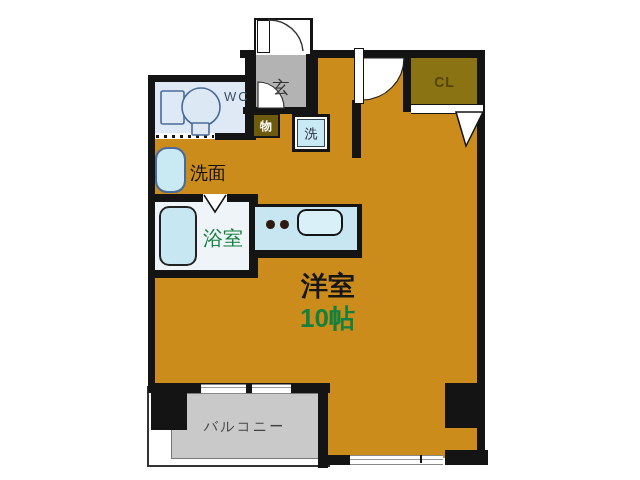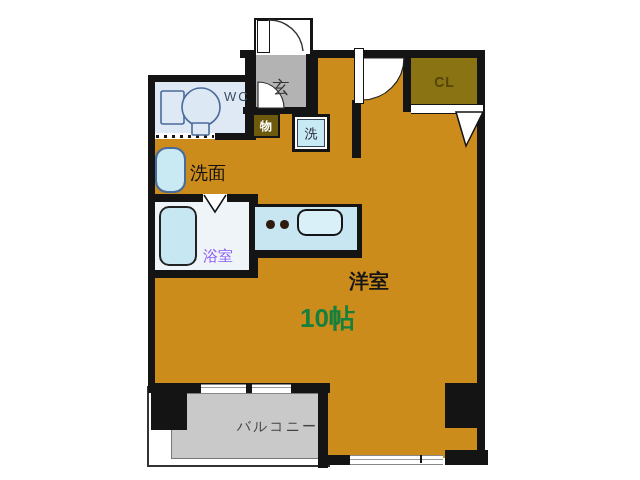--- a/index.html
+++ b/index.html
@@ -104,19 +104,19 @@
     <rect x="3" y="5" width="23" height="33" rx="2" fill="#DEE9F5" stroke="#4A6B9A" stroke-width="1.6"></rect>
     <ellipse cx="43" cy="21" rx="19" ry="19" fill="#DCE8F4" stroke="#4A6B9A" stroke-width="1.6"></ellipse>
     <rect x="34" y="37" width="17" height="12" rx="1" fill="#DEE9F5" stroke="#4A6B9A" stroke-width="1.6"></rect>
   </svg>
 
   <div class="lbl" style="left:269px;top:76px;width:24px;text-align:center;font-size:17px;color:#333;">玄</div>
   <div class="lbl" style="left:224px;top:89px;font-size:13px;color:#3A4E66;letter-spacing:2px;">WC</div>
   <div class="lbl" style="left:252px;top:118px;width:28px;text-align:center;font-size:12px;font-weight:bold;color:#fff;">物</div>
   <div class="lbl" style="left:292px;top:125px;width:38px;text-align:center;font-size:13px;color:#223;">洗</div>
   <div class="lbl" style="left:190px;top:161px;font-size:18px;color:#111;">洗面</div>
-  <div class="lbl" style="left:203px;top:247px;font-size:15px;color:#8b5cf6;">浴室</div>
+  <div class="lbl" style="left:203px;top:225px;font-size:20px;color:#15803d;">浴室</div>
   <div class="lbl" style="left:411px;top:74px;width:67px;text-align:center;font-size:14px;font-weight:bold;color:#554508;letter-spacing:1px;">CL</div>
-  <div class="lbl" style="left:171px;top:418px;width:147px;text-align:right;font-size:14px;color:#444;letter-spacing:2px;">バルコニー</div>
-  <div class="lbl" style="left:301px;top:268px;font-size:20px;font-weight:bold;color:#151515;margin-left:48px;">洋室</div>
+  <div class="lbl" style="left:171px;top:418px;width:147px;text-align:center;font-size:14px;color:#444;letter-spacing:2px;">バルコニー</div>
+  <div class="lbl" style="left:301px;top:268px;font-size:27px;font-weight:bold;color:#151515;">洋室</div>
   <div class="lbl" style="left:300px;top:301px;font-size:26px;font-weight:bold;color:#15803d;">10帖</div>
 
 </div>
 
 </body></html>

